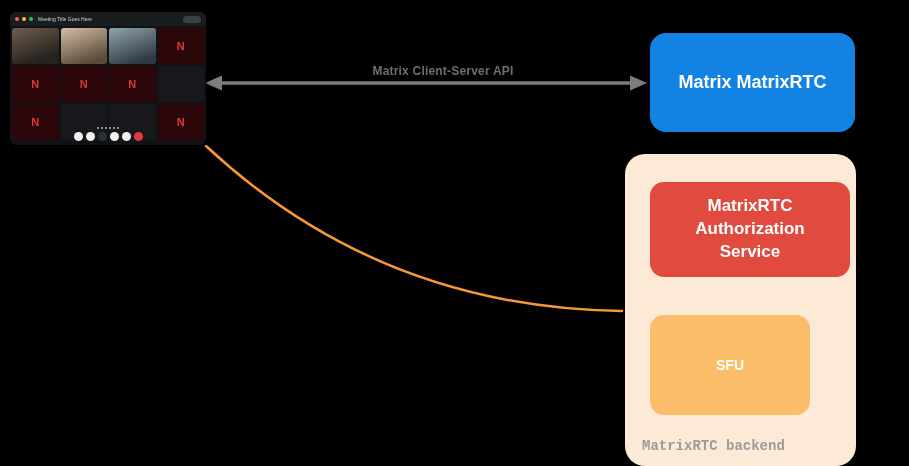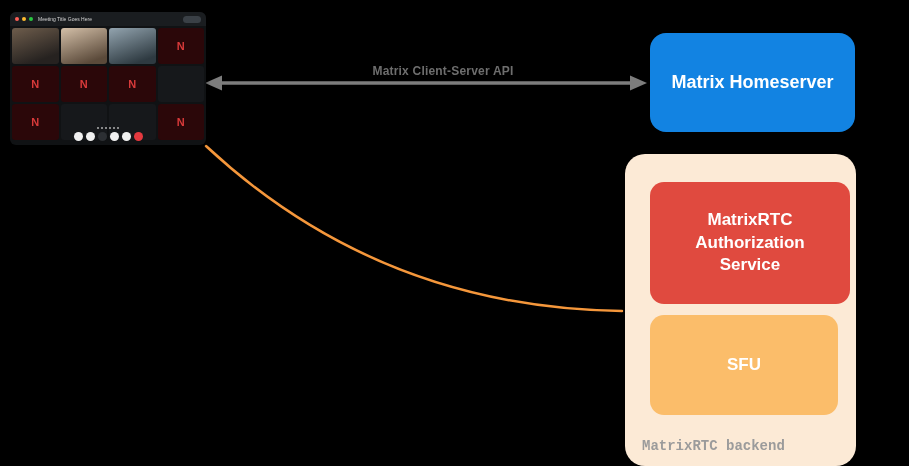--- a/index.html
+++ b/index.html
@@ -11,23 +11,23 @@
 
   .arrow-label{position:absolute;left:207px;top:64px;width:440px;text-align:center;
                font-size:12px;font-weight:600;color:#6e6e6e;letter-spacing:.2px;padding-left:16px;}
 
   
   .node{position:absolute;display:flex;align-items:center;justify-content:center;
         text-align:center;color:#fff;font-weight:bold;}
   .homeserver{left:650px;top:33px;width:205px;height:99px;border-radius:16px;
               font-size:18px;}
   .backend{position:absolute;left:625px;top:154px;width:231px;height:312px;border-radius:20px;}
-  .auth{left:25px;top:28px;width:200px;height:122px;border-radius:14px;
+  .auth{left:25px;top:28px;width:200px;height:95px;border-radius:14px;
         font-size:17px;line-height:1.35;padding:0 18px;box-sizing:border-box;}
-  .sfu{left:25px;top:161px;width:188px;height:100px;border-radius:14px;font-size:17px;}
+  .sfu{left:25px;top:161px;width:160px;height:100px;border-radius:14px;font-size:14px;}
   .backend-label{position:absolute;left:17px;bottom:12px;font-size:14px;font-weight:bold;
                  color:#9b9b9b;font-family:Liberation Mono, monospace;}
 
   
   .call-window{position:absolute;left:10px;top:12px;width:196px;height:133px;
                background:#101214;border-radius:6px;overflow:hidden;
                box-shadow:0 1px 4px rgba(0,0,0,.6);}
   .titlebar{height:14px;display:flex;align-items:center;padding:0 5px;background:#1a1d20;}
   .traffic{display:flex;gap:3px;margin-right:5px;}
   .traffic i{width:4px;height:4px;border-radius:50%;display:block;}
@@ -69,21 +69,21 @@
       <polygon points="205,83 222,75.5 222,90.5" stroke="none"></polygon>
       <polygon points="647,83 630,75.5 630,90.5" stroke="none"></polygon>
     </g>
 
     <path d="M 206 146 Q 380 308 622 311" fill="none" stroke="#f5973b" stroke-width="2.5" stroke-linecap="round"></path>
   </svg>
 
   <div class="arrow-label">Matrix Client-Server API</div>
 
   <div class="node homeserver" style="background:#1283e2">
-    <span>Matrix Homeserver</span>
+    <span>Matrix MatrixRTC</span>
   </div>
 
   <div class="backend" style="background:#fcead6">
     <div class="node auth" style="background:#e04a3f">
       <span>MatrixRTC Authorization Service</span>
     </div>
     <div class="node sfu" style="background:#fbbd6a">
       <span>SFU</span>
     </div>
     <div class="backend-label">MatrixRTC backend</div>

